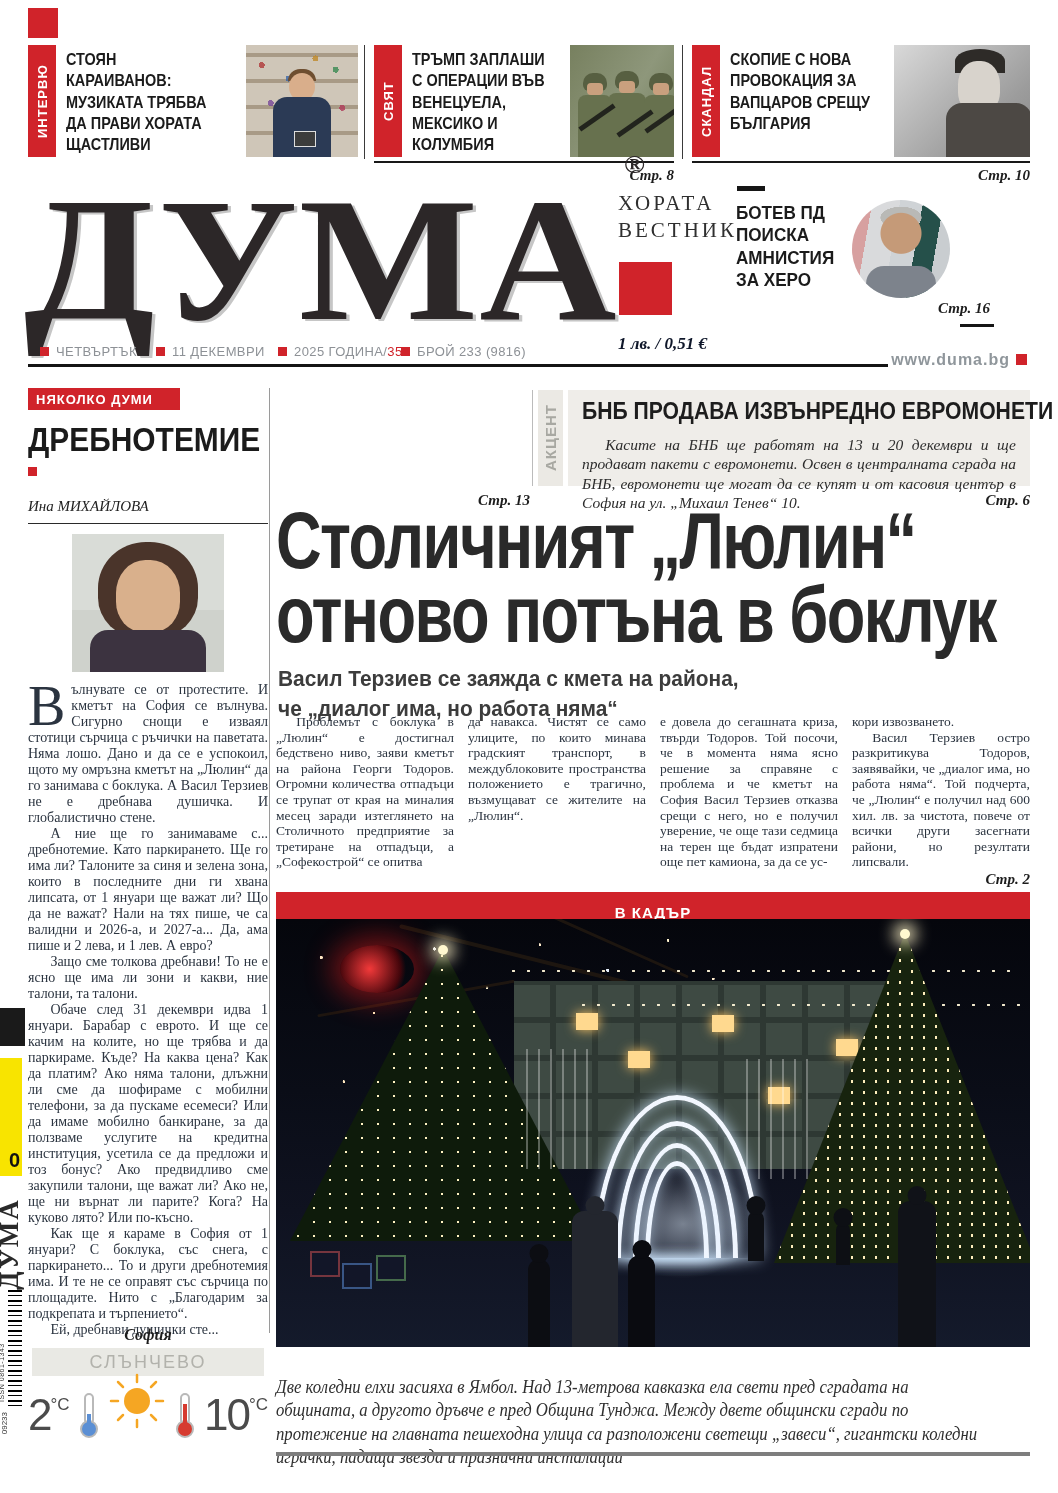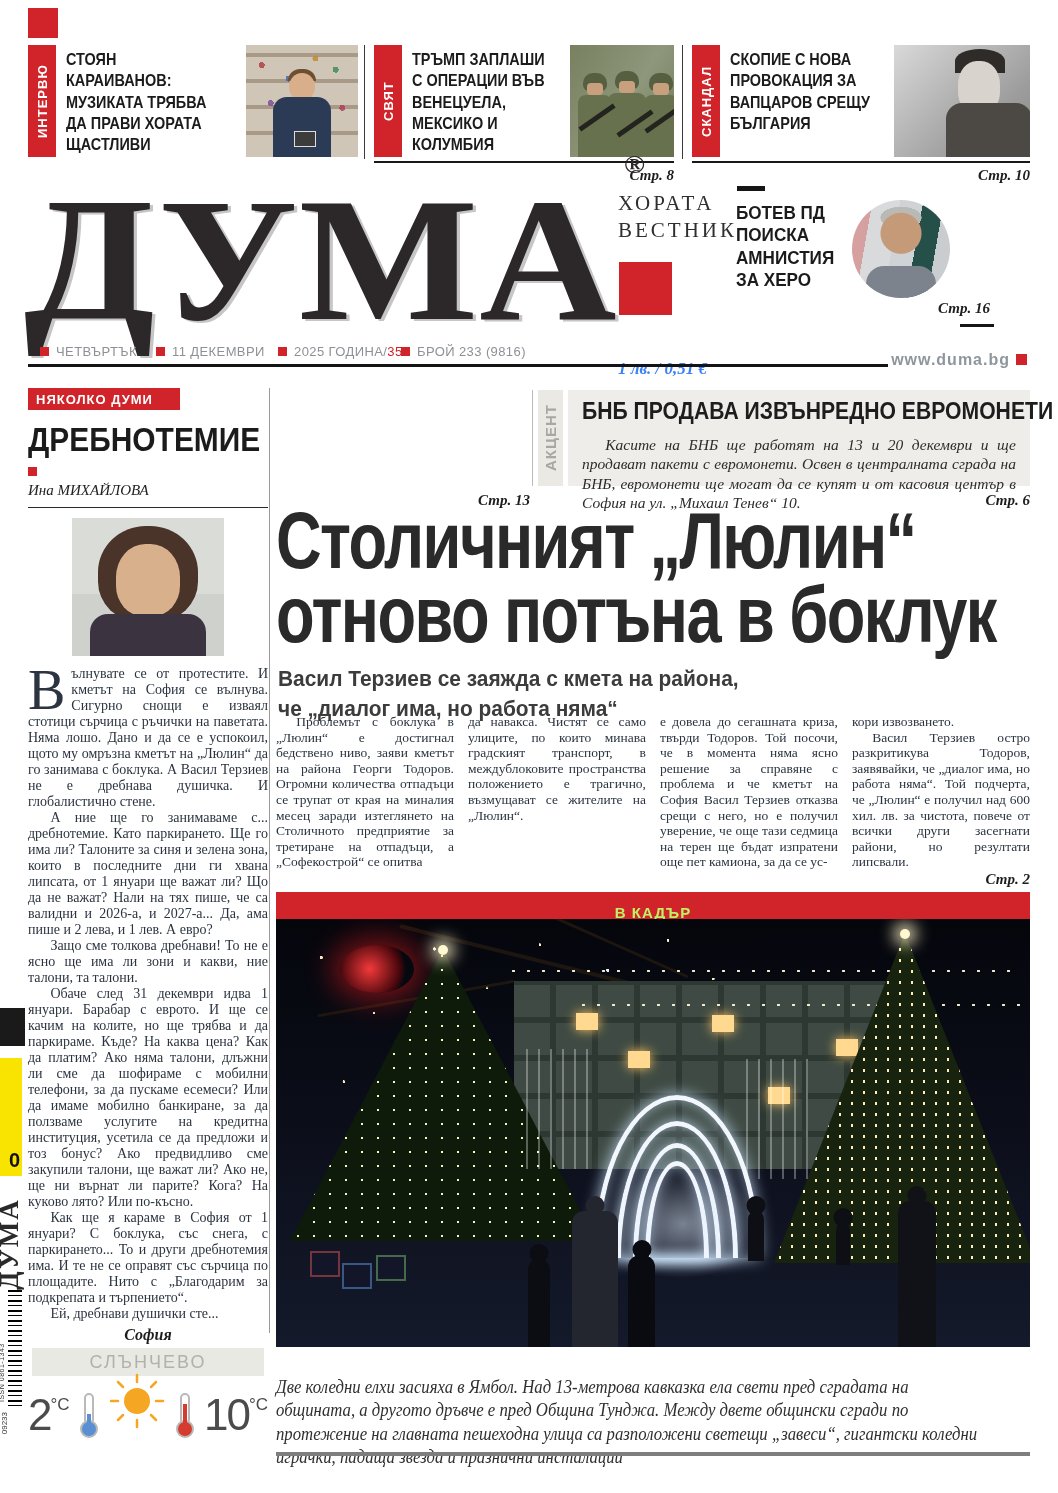--- a/index.html
+++ b/index.html
@@ -48,21 +48,21 @@
   .bw-body{position:absolute;bottom:-6px;left:38%;width:86px;height:60px;background:#4c4844;border-radius:16px 16px 0 0;}
   .bw-head{position:absolute;bottom:44px;left:47%;width:42px;height:52px;background:#d8d3cc;border-radius:45% 45% 40% 40%;}
   .bw-hair{position:absolute;bottom:84px;left:45%;width:50px;height:24px;background:#2e2b28;border-radius:50% 50% 0 0;}
 
   
   #logo{left:24px;top:176px;font-family:"Liberation Serif",serif;font-weight:700;font-size:176px;line-height:150px;
         color:#2c2728;letter-spacing:1px;transform:scaleX(1.08);transform-origin:0 0;text-shadow:3px 2px 0 #c6c6c6;}
   #logo sup{font-size:26px;letter-spacing:0;text-shadow:none;position:relative;top:-86px;left:6px;}
   #tagline{left:618px;top:190px;font-family:"Liberation Serif",serif;font-size:21px;letter-spacing:3px;color:#2f2f2f;line-height:1.3;}
   #mh-square{left:619px;top:262px;width:53px;height:53px;}
-  #price{left:618px;top:334px;font-family:"Liberation Serif",serif;font-style:italic;font-weight:700;font-size:17px;color:#3b82f6;margin-top:25px;}
+  #price{left:618px;top:334px;font-family:"Liberation Serif",serif;font-style:italic;font-weight:700;font-size:17px;color:#0f172a;}
   #promo-dash{left:737px;top:186px;width:28px;height:5px;background:#161616;}
   #promo-title{left:736px;top:202px;width:112px;font-weight:800;font-size:19px;line-height:1.18;color:#1b1b1b;
                transform:scaleX(.9);transform-origin:0 0;}
   #promo-photo{left:852px;top:200px;width:98px;height:98px;border-radius:50%;overflow:hidden;
       background:
         radial-gradient(circle at 50% 34%,#c59a78 0 20px,transparent 21px),
         radial-gradient(ellipse 34px 18px at 50% 18%,#b9b9b6 0 60%,transparent 61%),
         linear-gradient(100deg,#d7a0a0 0 18%,#d9dadc 18% 42%,#cfd3d6 42% 62%,#25504a 62% 80%,#c9cdd0 80%);}
   #promo-photo .shoulders{position:absolute;bottom:-8px;left:14px;width:70px;height:40px;background:#7d838c;border-radius:18px 18px 0 0;}
   #promo-page{left:938px;top:300px;}
@@ -74,21 +74,21 @@
   #mh-rule{left:28px;top:364px;width:1002px;height:3px;background:#141414;}
   #website{right:28px;top:351px;font-weight:800;font-size:16px;letter-spacing:1px;color:#8f969b;background:#fff;padding:0 3px;}
   #website .sq{display:inline-block;width:11px;height:11px;background:#d0232a;margin-left:6px;}
 
   
   #opinion{left:28px;top:388px;width:240px;}
   #op-label{width:152px;height:22px;color:#fff;font-weight:800;font-size:13px;letter-spacing:1px;
             display:flex;align-items:center;padding-left:8px;box-sizing:border-box;}
   #op-title{margin-top:10px;font-weight:900;font-size:34px;color:#1b1b1b;transform:scaleX(.88);transform-origin:0 0;white-space:nowrap;}
   #op-bullet{width:9px;height:9px;background:#d0232a;margin-top:8px;}
-  #op-author{margin-top:6px;font-family:"Liberation Serif",serif;font-style:italic;font-size:15px;color:#222;}
+  #op-author{margin-top:22px;font-family:"Liberation Serif",serif;font-style:italic;font-size:15px;color:#222;}
   #op-hr{border-top:1.5px solid #2a2a2a;margin-top:8px;}
   #op-photo{width:152px;height:138px;margin:10px auto 10px;position:relative;overflow:hidden;
       background:linear-gradient(180deg,#d9dcd7 0 55%,#cfd2cc 55%);}
   #op-photo .hair{position:absolute;left:26px;top:8px;width:100px;height:96px;background:#4a342a;border-radius:48% 48% 42% 42%;}
   #op-photo .face{position:absolute;left:44px;top:26px;width:64px;height:72px;background:#d9b08c;border-radius:46% 46% 42% 42%;}
   #op-photo .torso{position:absolute;left:18px;top:96px;width:116px;height:46px;background:#3c3340;border-radius:18px 18px 0 0;}
   #op-body{margin-top:2px;font-family:"Liberation Serif",serif;font-size:14px;line-height:16px;text-align:justify;color:#2b3440;}
   #op-body p{margin:0;text-indent:1.6em;}
   #op-body p.first{text-indent:0;}
   #dropcap{float:left;font-family:"Liberation Serif",serif;font-size:56px;line-height:44px;padding:2px 6px 0 0;color:#2b3440;}
@@ -126,21 +126,21 @@
             transform:scaleX(.79);transform-origin:0 0;white-space:nowrap;}
   #subhead{left:278px;top:664px;font-weight:600;font-size:22px;line-height:1.35;color:#3c3c3c;transform:scaleX(.95);transform-origin:0 0;}
   #lead-cols{left:276px;top:714px;width:754px;display:flex;gap:14px;}
   .lcol{flex:1;font-family:"Liberation Serif",serif;font-size:13.5px;line-height:15.6px;text-align:justify;color:#2b3440;}
   .lcol p{margin:0;}
   .lcol p.ind{text-indent:1.5em;}
   #lead-page{text-align:right;margin-top:2px;}
 
   
   #vkadar{left:276px;top:892px;width:754px;height:40px;display:flex;align-items:center;justify-content:center;
-          color:#bef264;font-weight:800;font-size:15px;letter-spacing:1px;}
+          color:#ffffff;font-weight:800;font-size:15px;letter-spacing:1px;}
   #npx{left:276px;top:919px;width:754px;height:428px;background:linear-gradient(180deg,#05060c 0%,#0a0d17 40%,#0f1220 68%,#141a2b 100%);overflow:hidden;}
   .bokeh{position:absolute;inset:0;background-image:
     radial-gradient(circle 2.5px at 6% 9%,#fff3cf 60%,transparent 70%),
     radial-gradient(circle 2px at 13% 22%,#ffeFC0 60%,transparent 70%),
     radial-gradient(circle 2.5px at 21% 7%,#e8f2ff 60%,transparent 70%),
     radial-gradient(circle 2px at 28% 16%,#fff3cf 60%,transparent 70%),
     radial-gradient(circle 2px at 35% 6%,#ffeccd 60%,transparent 70%),
     radial-gradient(circle 2.5px at 44% 12%,#e8f2ff 60%,transparent 70%),
     radial-gradient(circle 2px at 52% 5%,#fff3cf 60%,transparent 70%),
     radial-gradient(circle 2px at 58% 14%,#ffeccd 60%,transparent 70%),

